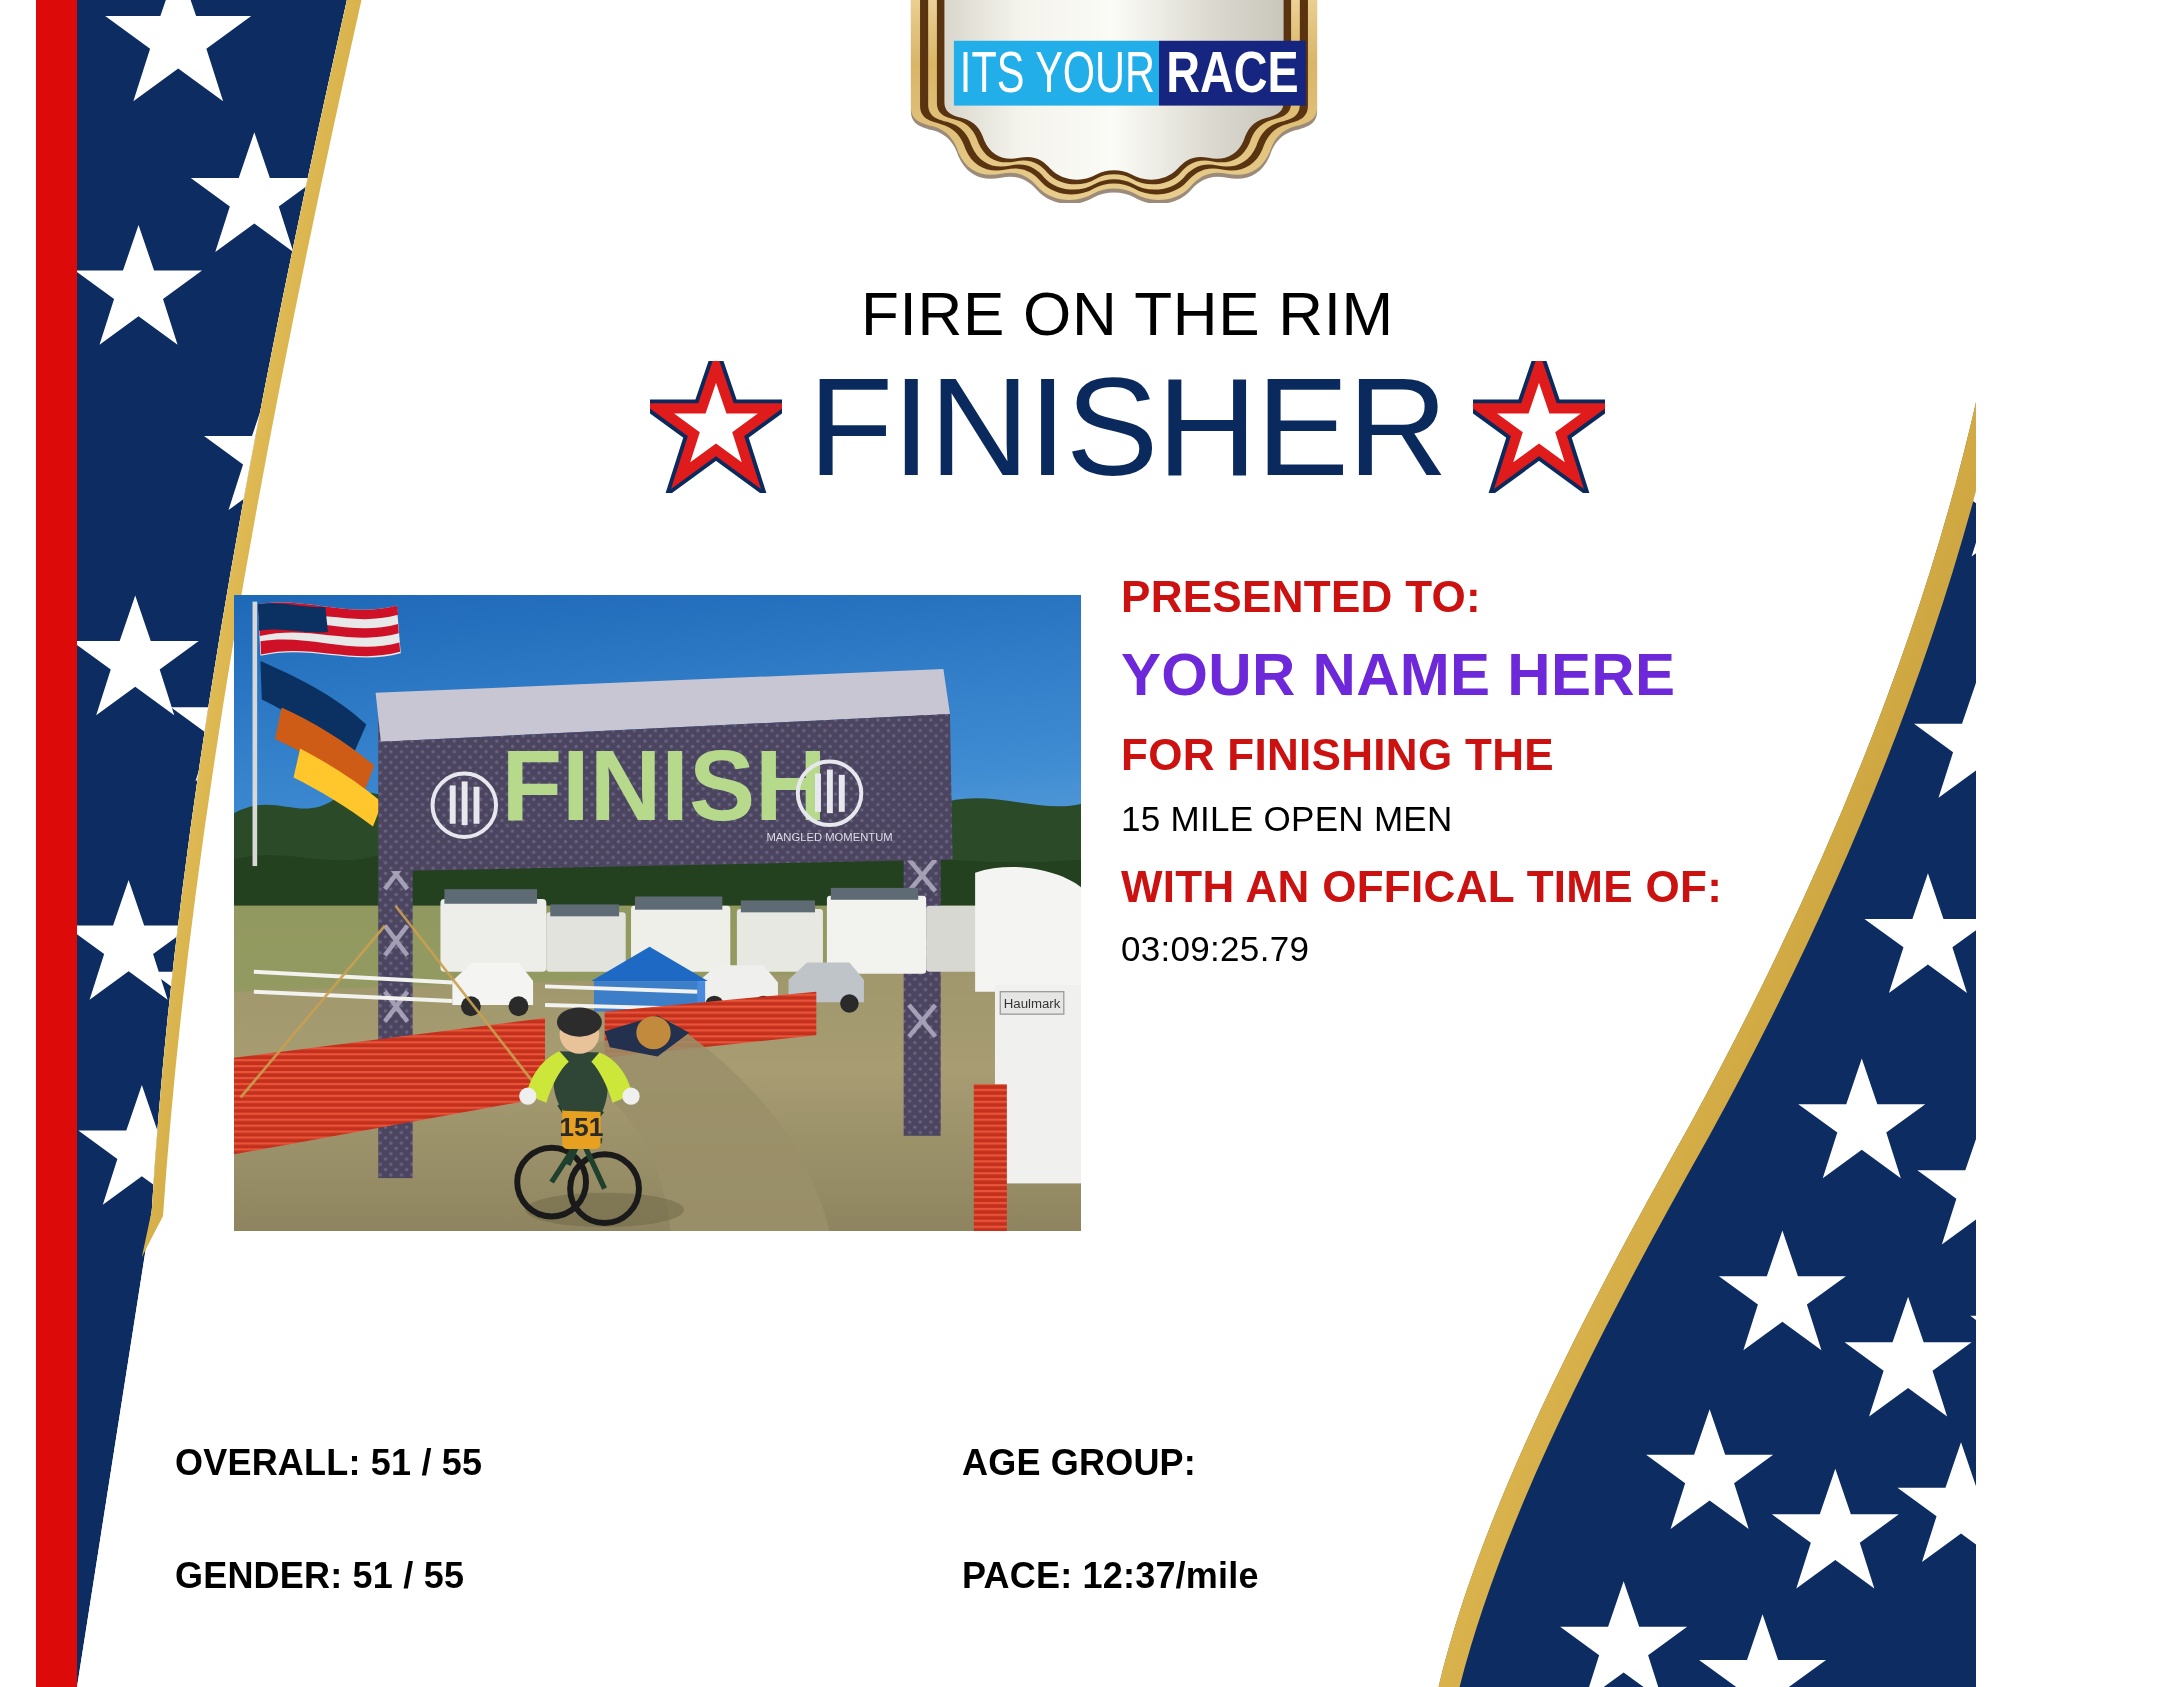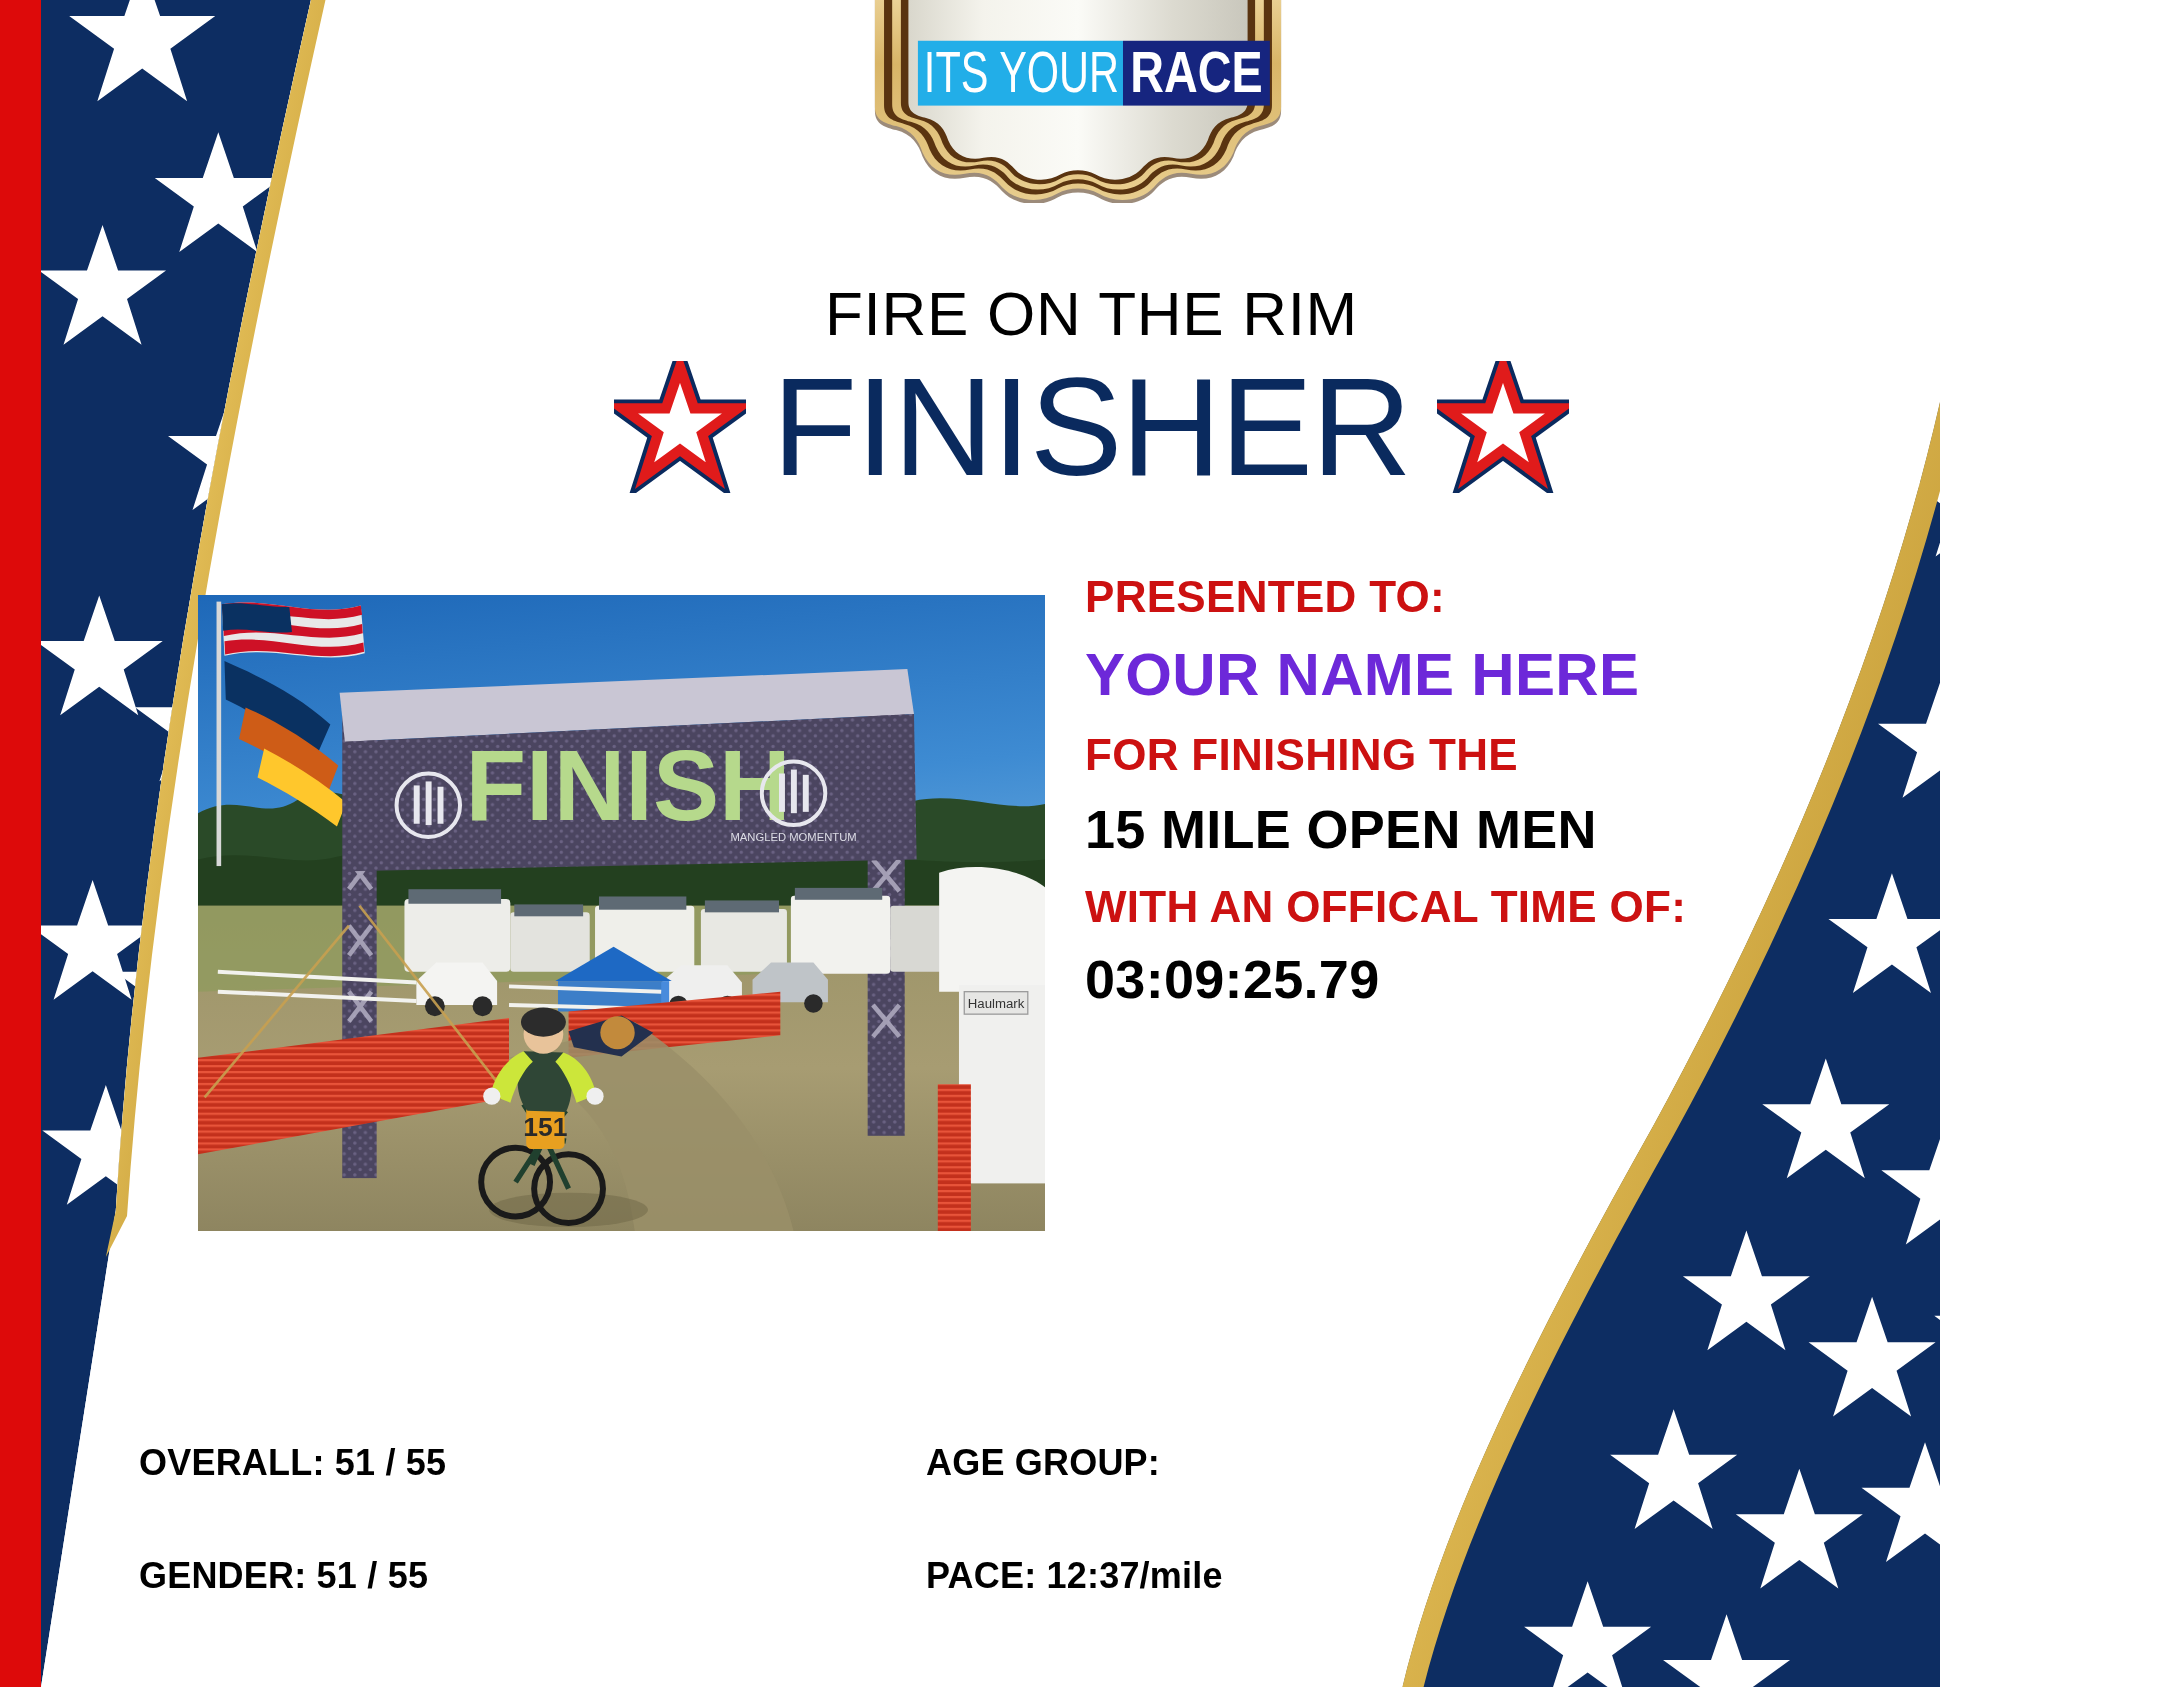--- a/index.html
+++ b/index.html
@@ -1,18 +1,18 @@
 <!DOCTYPE html>
 <html style="font-size:10.6px"><head>
 <meta charset="utf-8">
 <style>
   html,body{margin:0;padding:0;background:#fff;}
   body{width:2183px;height:1687px;overflow:hidden;
        font-family:"Liberation Sans","DejaVu Sans",sans-serif;}
-  #cert{position:relative;width:1940px;height:1687px;background:#ffffff;overflow:hidden;}
+  #cert{position:relative;width:1940px;height:1687px;background:#ffffff;overflow:hidden;margin-left:36px;}
 
   
   .flagsvg{position:absolute;top:0;left:0;width:2183px;height:1687px;pointer-events:none;}
 
   
   .badge{position:absolute;left:863px;top:-9.3px;width:430px;height:212px;}
 
   
   .race-name{position:absolute;left:0;top:278px;width:2183px;text-align:center;
              font-size:62px;font-weight:400;color:#000;letter-spacing:0.7px;
@@ -25,21 +25,21 @@
 
   
   .photo{position:absolute;left:198px;top:595px;width:847px;height:636px;
          overflow:hidden;background:#86efac;}
   .photo svg{display:block;width:847px;height:636px;}
 
   
   .rcol{position:absolute;left:1085px;top:574px;width:741px;text-align:left;}
   .lbl{color:#cc1111;font-size:44px;font-weight:700;letter-spacing:0.3px;line-height:1.05;}
   .val-bold{color:#6d28d9;font-size:60px;font-weight:700;letter-spacing:0.3px;line-height:1.05;}
-  .val{color:#000;font-size:54px;font-weight:700;letter-spacing:0.3px;line-height:1.05;}
+  .val{color:#000;font-size:35px;font-weight:400;letter-spacing:0.3px;line-height:1.05;}
   .sp-a{height:22.5px;} .sp-b{height:26.5px;} .sp-c{height:22.5px;}
   .sp-d{height:26.5px;} .sp-e{height:21px;}
 
   
   .stats{position:absolute;left:139px;top:1442px;width:1257px;}
   .srow{display:flex;margin-bottom:71px;}
   .scell{font-size:36px;font-weight:700;color:#000;letter-spacing:0.2px;}
   .scell.c1{width:787px;}
 </style>
 </head>

